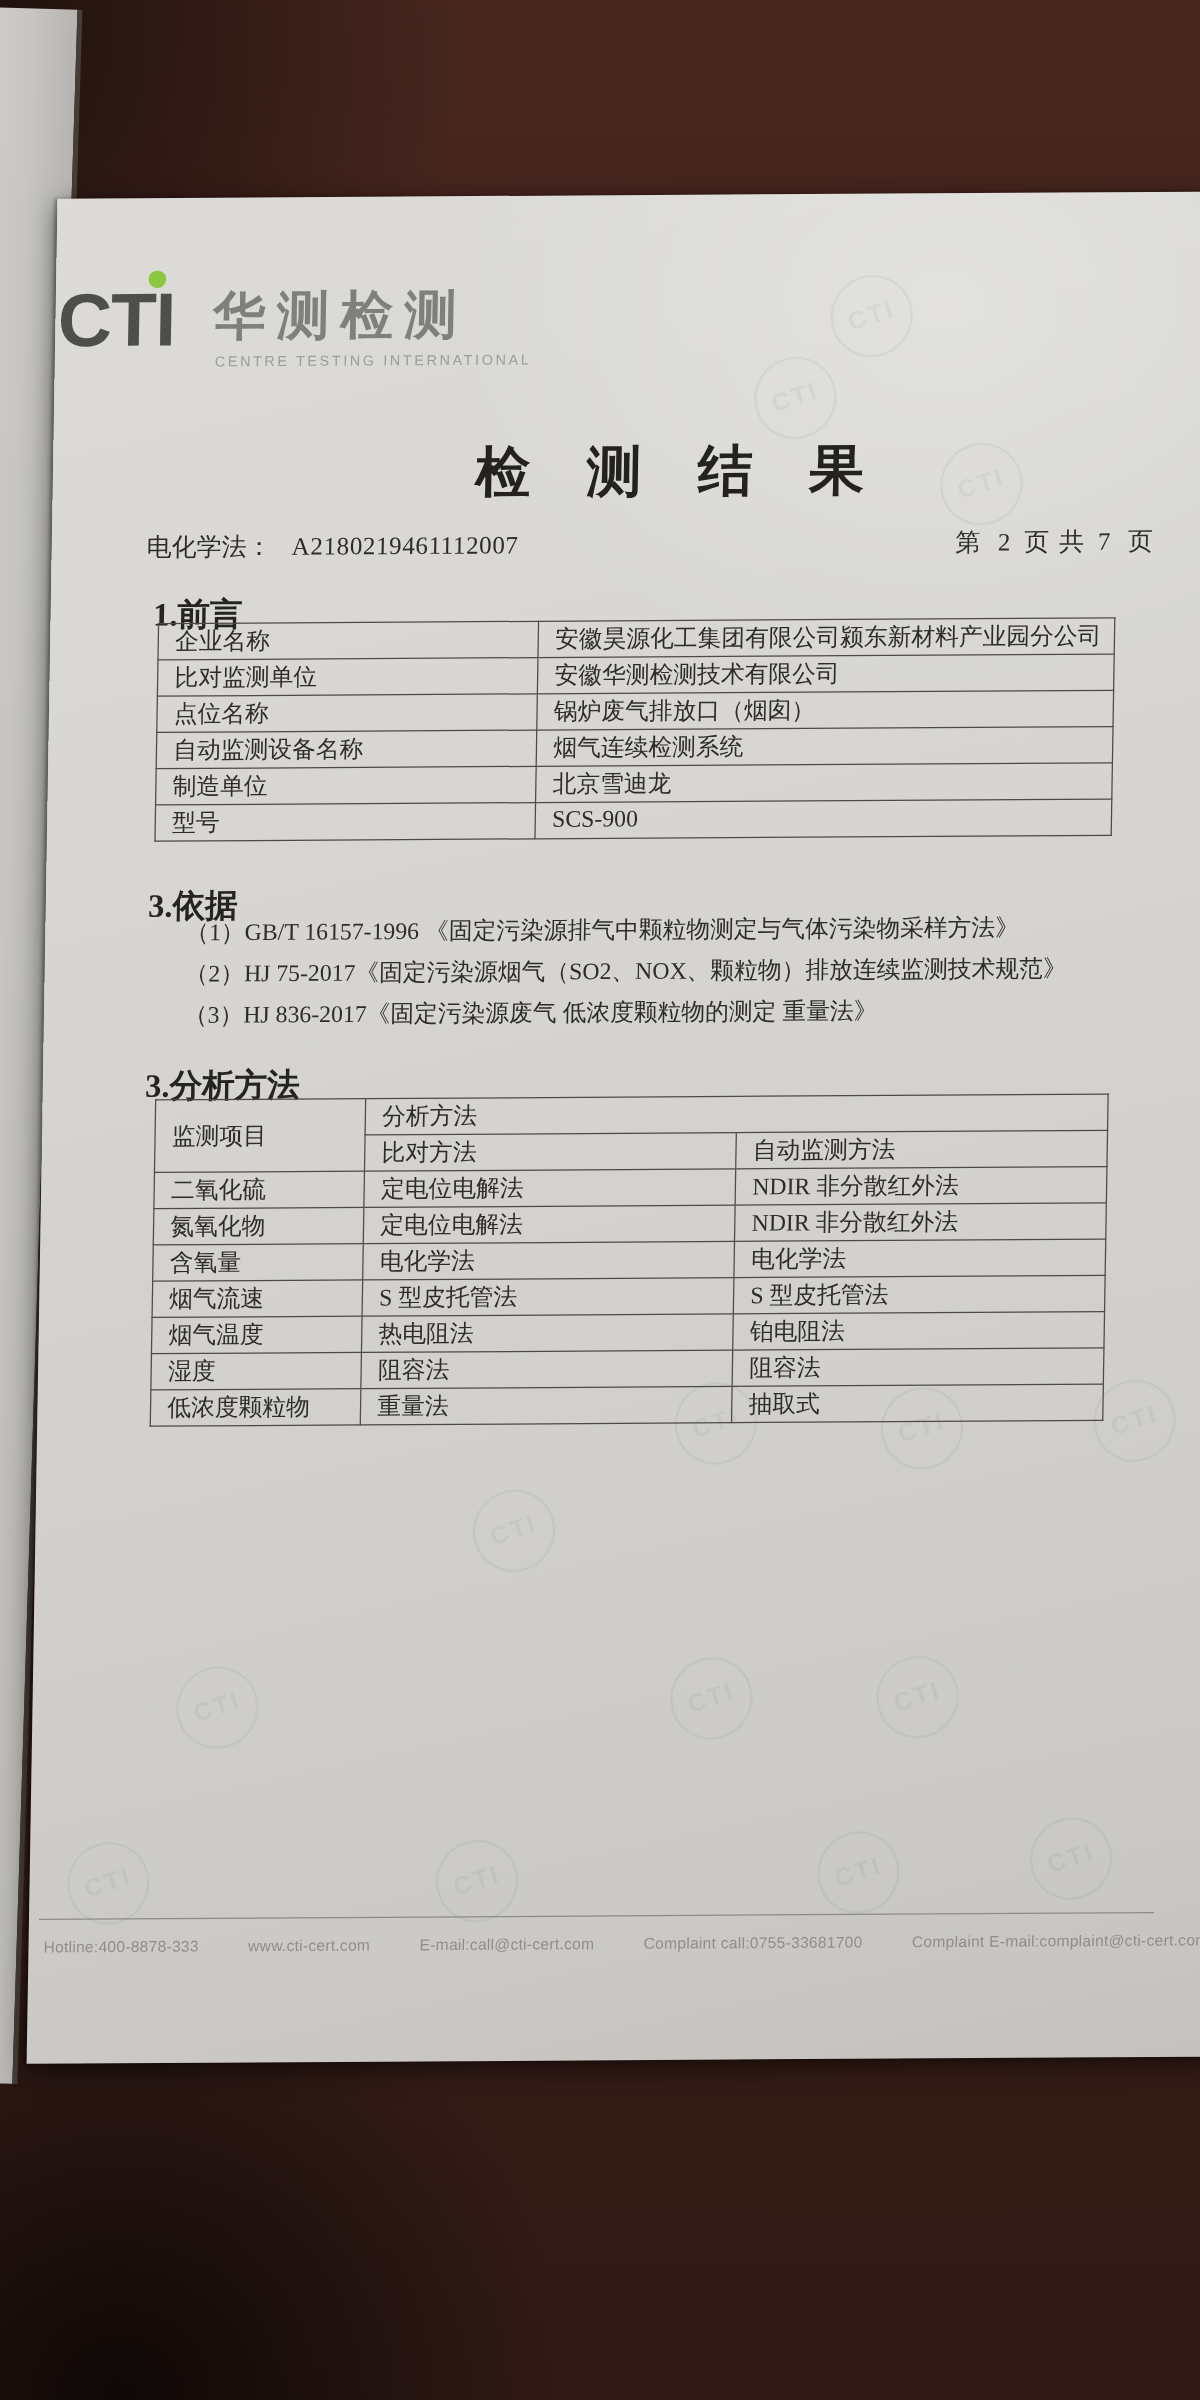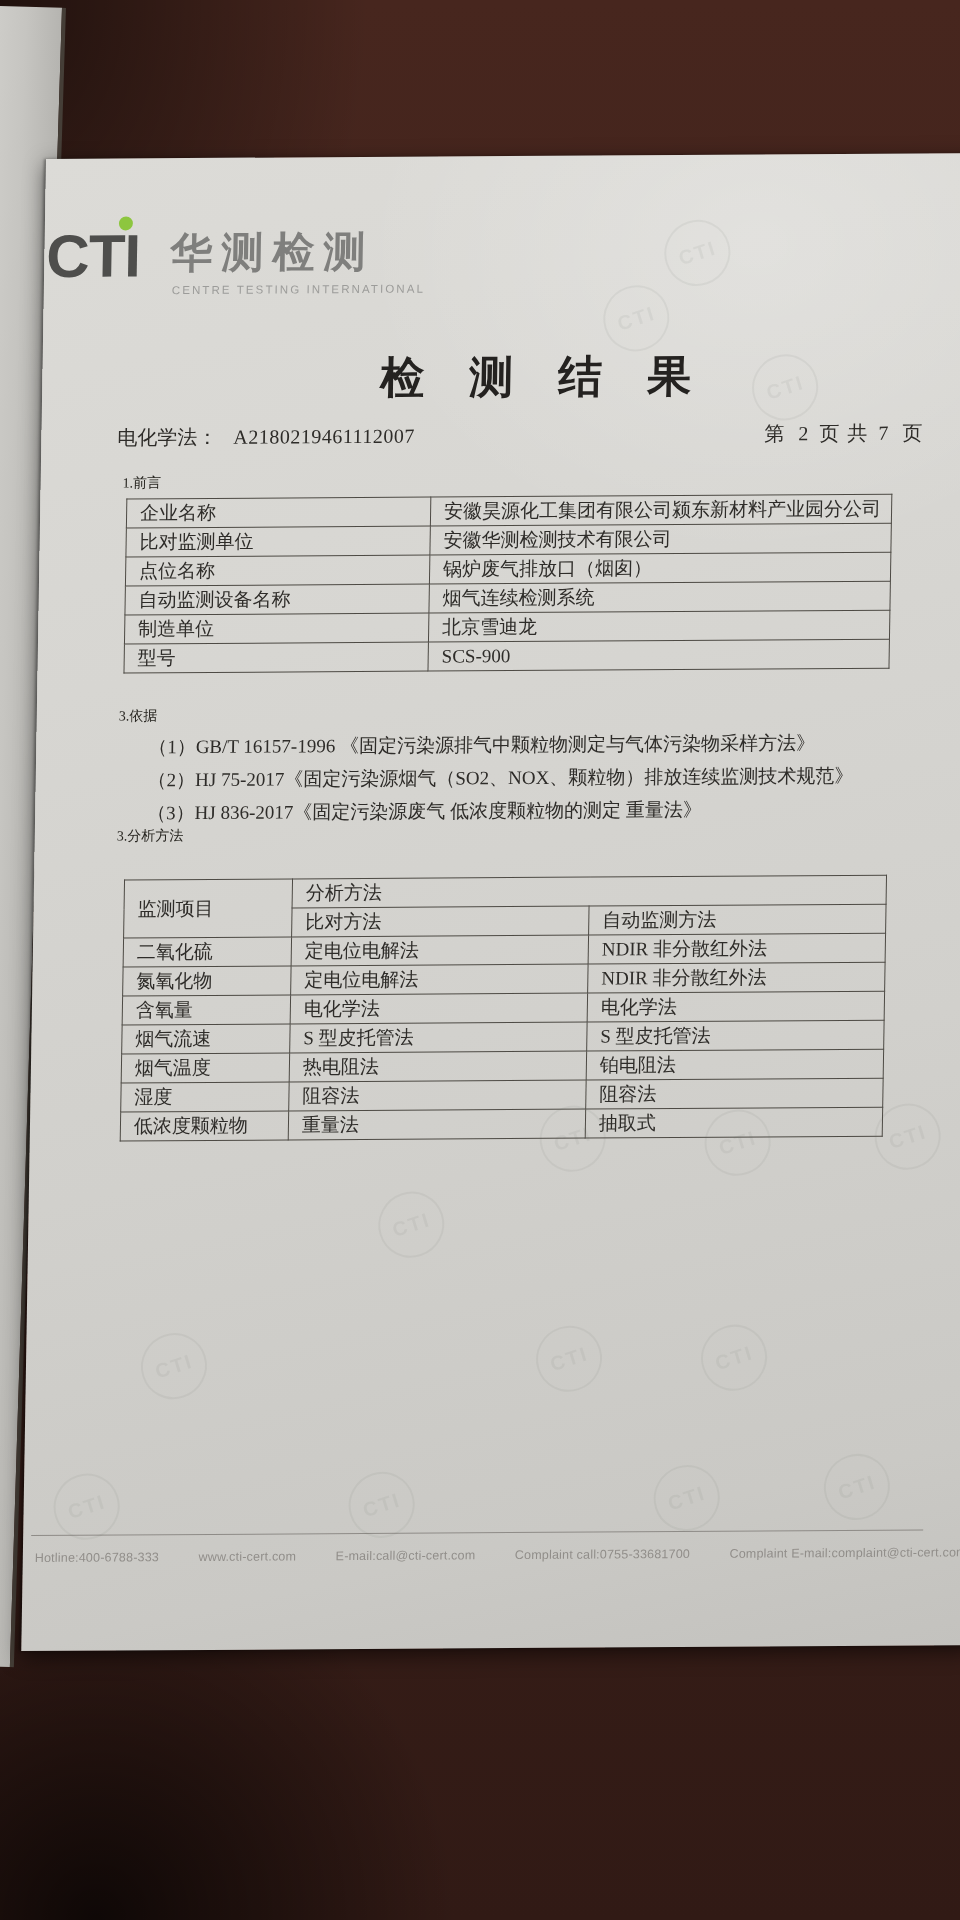--- a/index.html
+++ b/index.html
@@ -79,26 +79,26 @@
     position: absolute; left: 76px; right: 62px; top: 266px;
     display: flex; justify-content: space-between;
     font-size: 20px; color: #2e2c29; white-space: nowrap;
   }
   .report-no-value { margin-left: 16px; letter-spacing: 0.5px; }
   .page-num span { margin: 0 7px; }
   .page-num .tight { margin: 0 4px; }
   
   .sec-heading {
     position: absolute; left: 82px;
-    font-size: 14px; font-weight: normal; color: #26241f;
+    font-size: 26px; font-weight: bold; color: #26241f;
     white-space: nowrap;
   }
   .h1 { top: 316px; }
   .h2 { top: 549px; }
-  .h3 { top: 669px; }
+  .h3 { top: 693px; }
   
   table { border-collapse: collapse; table-layout: fixed; }
   td {
     border: 1.5px solid #4d4a44;
     font-size: 19px; color: #2e2c29;
     padding: 1px 8px 1px 13px;
     white-space: nowrap; overflow: hidden;
   }
   .t1 { position: absolute; left: 86px; top: 340px; width: 766px; }
   .t1 td { height: 26px; }
@@ -246,21 +246,21 @@
       <tr>
         <td class="c1">低浓度颗粒物</td>
         <td class="c2">重量法</td>
         <td>抽取式</td>
       </tr>
     </tbody>
       </table>
 
     <div class="footer-rule"></div>
     <div class="footer">
-      <span>Hotline:400-6788-333</span>
+      <span>Hotline:400-8878-333</span>
       <span>www.cti-cert.com</span>
       <span>E-mail:call@cti-cert.com</span>
       <span>Complaint call:0755-33681700</span>
       <span>Complaint E-mail:complaint@cti-cert.com</span>
     </div>
 
     <div class="stamp" style="left:620px; top:65px;">CTI</div>
     <div class="stamp" style="left:560px; top:130px;">CTI</div>
     <div class="stamp" style="left:710px; top:200px;">CTI</div>
     <div class="stamp" style="left:510px; top:950px;">CTI</div>

